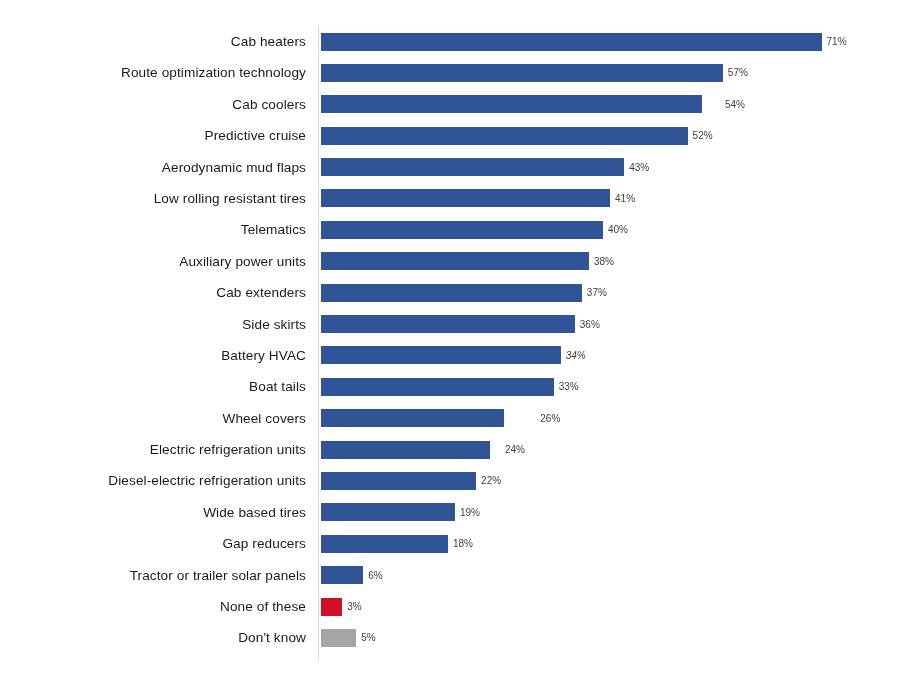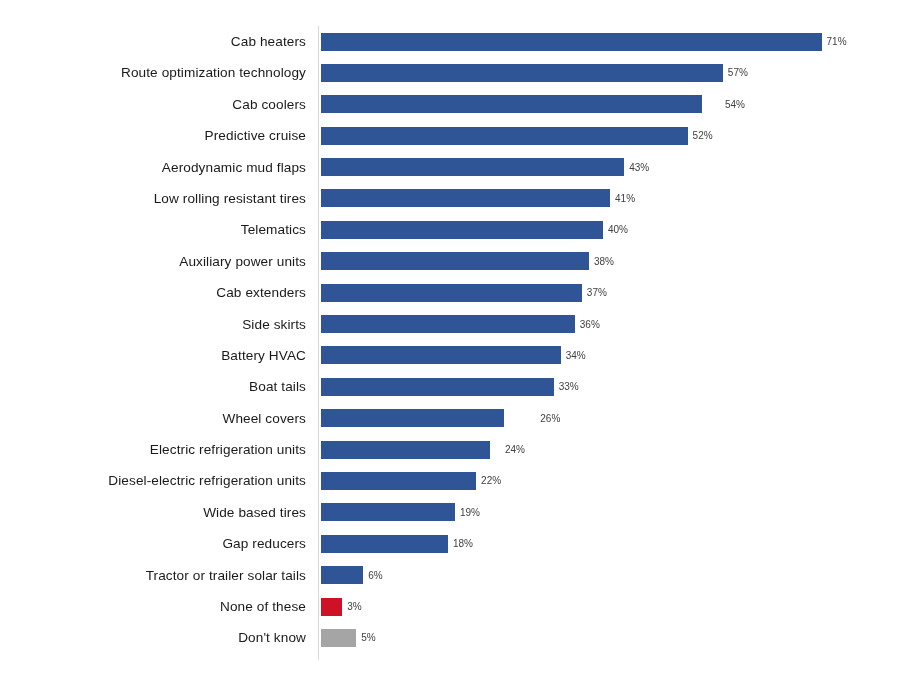--- a/index.html
+++ b/index.html
@@ -173,21 +173,21 @@
           <div class="cat-label">Side skirts</div>
           <div class="bar-track">
             <div class="bar" style="width: 253.8px; background: rgb(47, 85, 151);"></div>
             <div class="bar-value" style="left: 253.8px;">36%</div>
           </div>
         </div>
         <div class="bar-row">
           <div class="cat-label">Battery HVAC</div>
           <div class="bar-track">
             <div class="bar" style="width: 239.7px; background: rgb(47, 85, 151);"></div>
-            <div class="bar-value" style="left: 239.7px;">34%</div>
+            <div class="bar-value" style="left: 239.7px; font-style: italic;">34%</div>
           </div>
         </div>
         <div class="bar-row">
           <div class="cat-label">Boat tails</div>
           <div class="bar-track">
             <div class="bar" style="width: 232.65px; background: rgb(47, 85, 151);"></div>
             <div class="bar-value" style="left: 232.65px;">33%</div>
           </div>
         </div>
         <div class="bar-row">
@@ -219,21 +219,21 @@
           </div>
         </div>
         <div class="bar-row">
           <div class="cat-label">Gap reducers</div>
           <div class="bar-track">
             <div class="bar" style="width: 126.9px; background: rgb(47, 85, 151);"></div>
             <div class="bar-value" style="left: 126.9px;">18%</div>
           </div>
         </div>
         <div class="bar-row">
-          <div class="cat-label">Tractor or trailer solar tails</div>
+          <div class="cat-label">Tractor or trailer solar panels</div>
           <div class="bar-track">
             <div class="bar" style="width: 42.3px; background: rgb(47, 85, 151);"></div>
             <div class="bar-value" style="left: 42.3px;">6%</div>
           </div>
         </div>
         <div class="bar-row">
           <div class="cat-label">None of these</div>
           <div class="bar-track">
             <div class="bar accent-red" style="width: 21.15px; background: rgb(206, 17, 38);"></div>
             <div class="bar-value" style="left: 21.15px;">3%</div>

